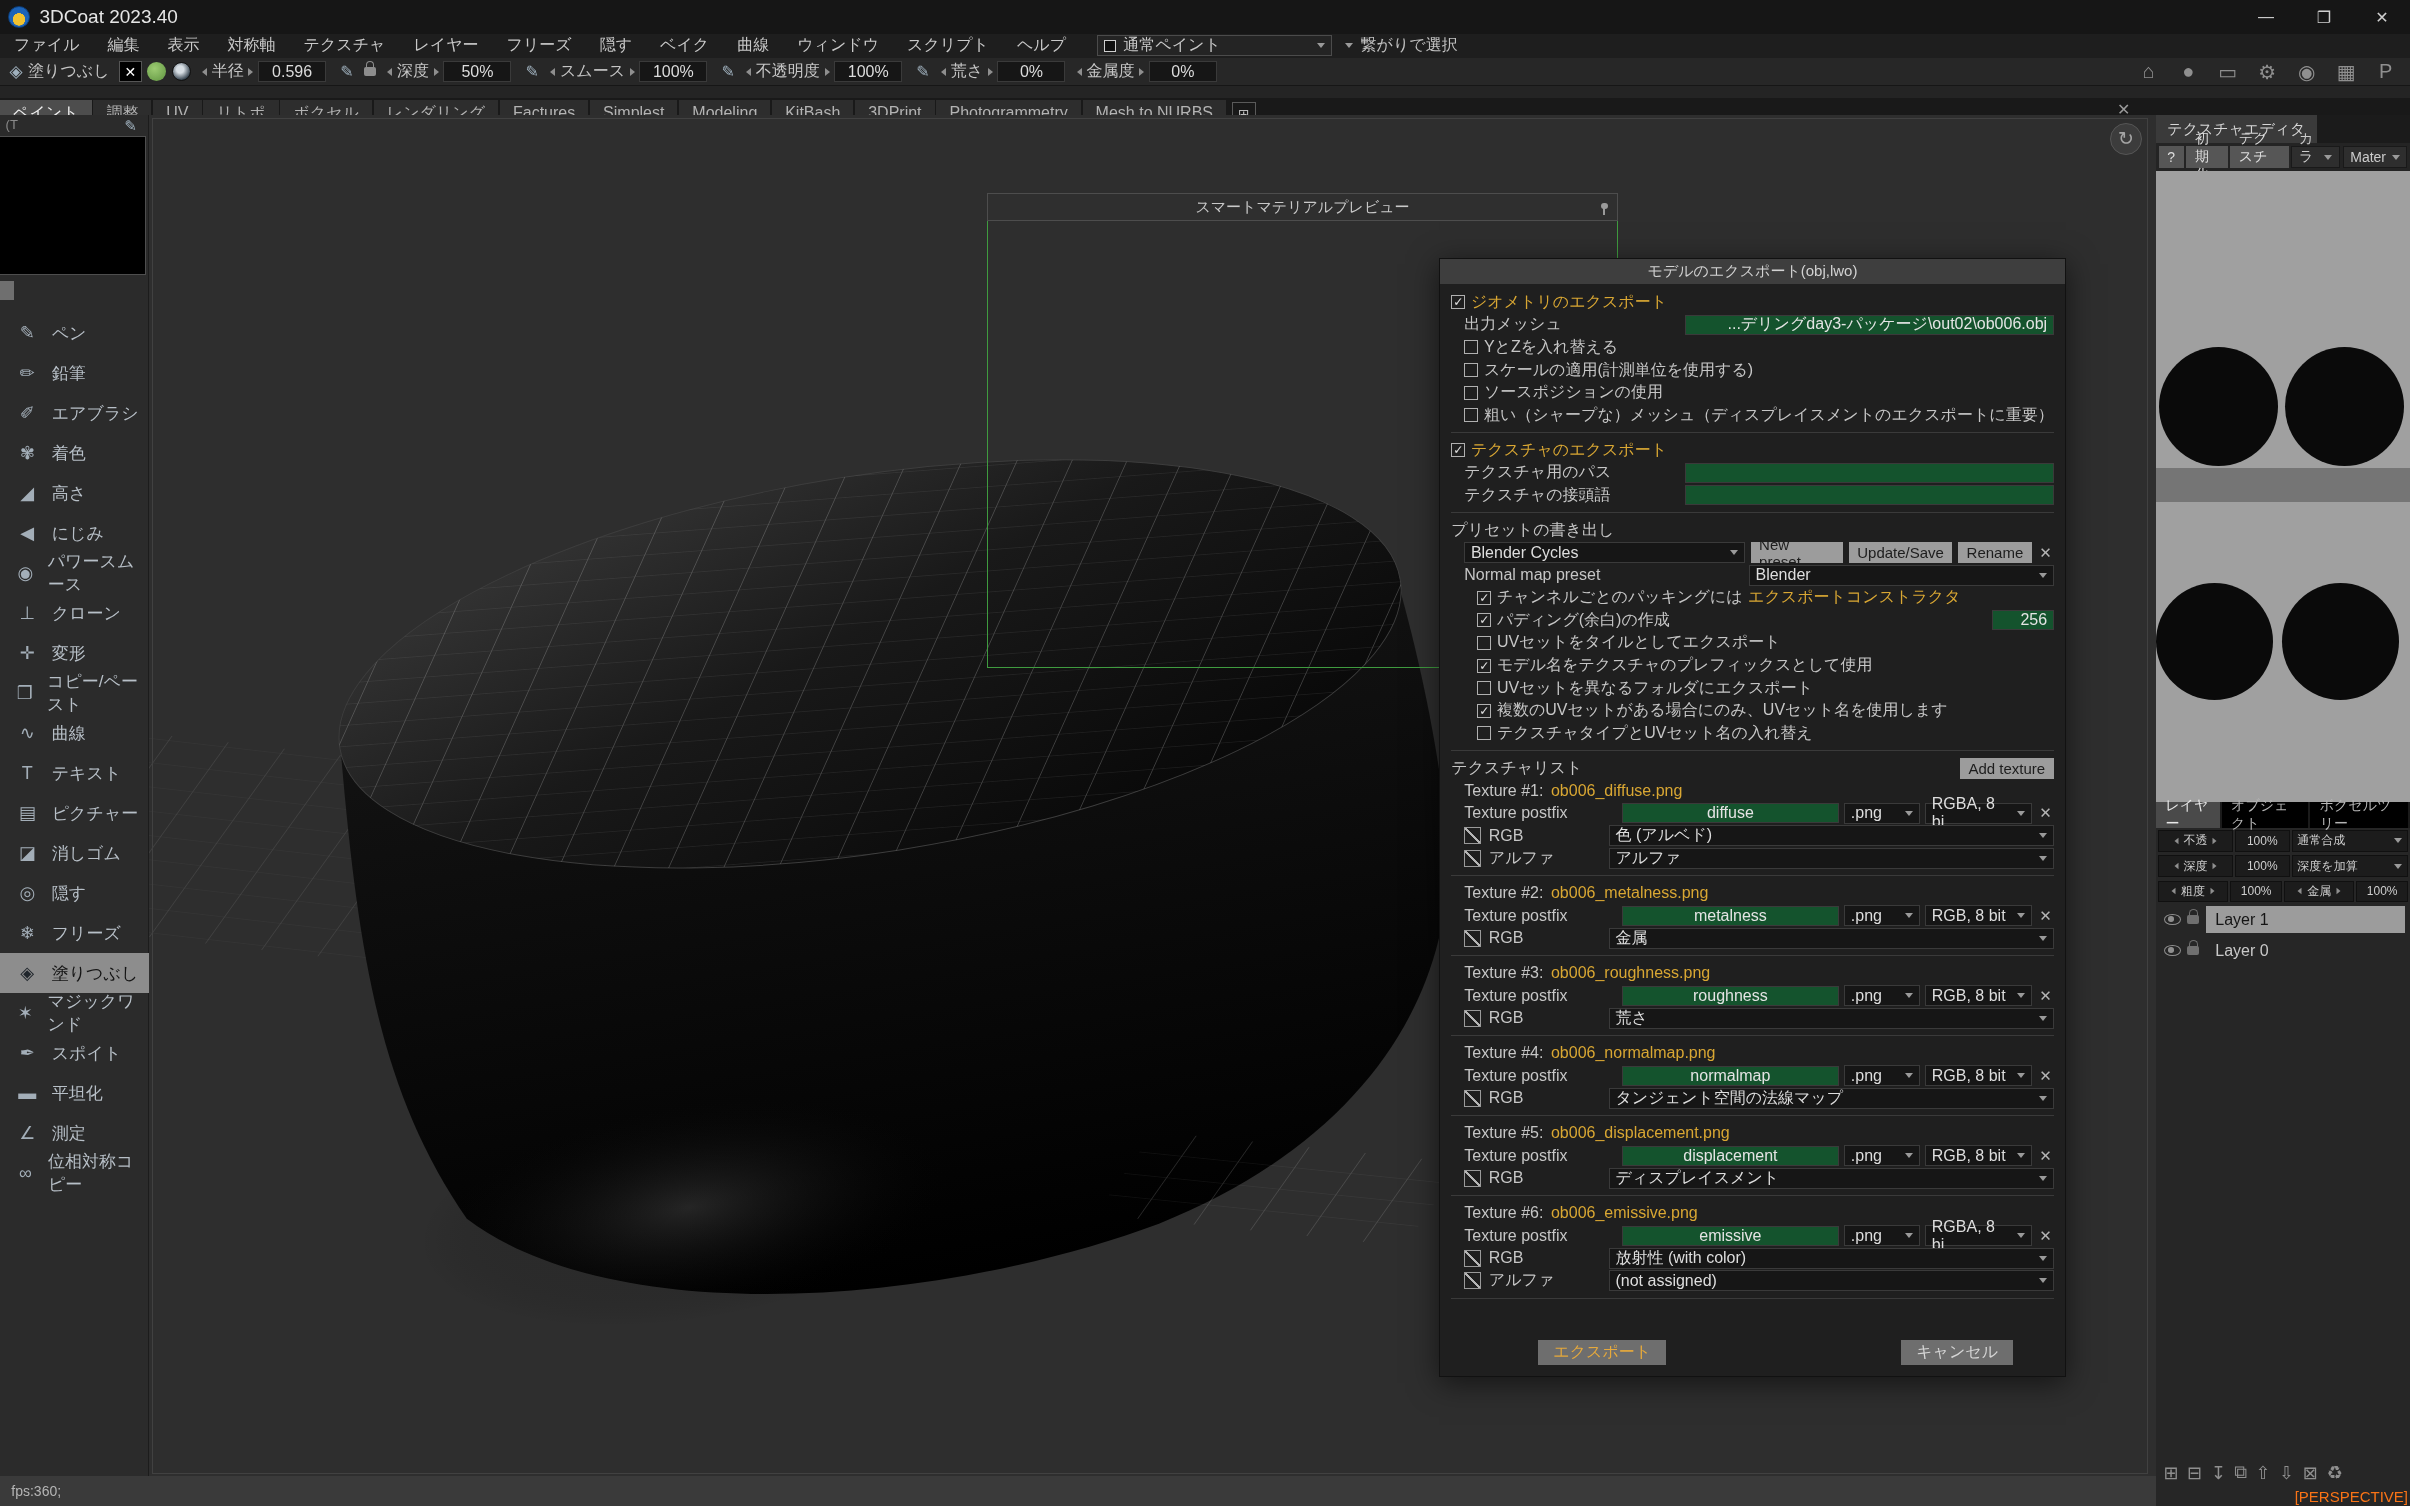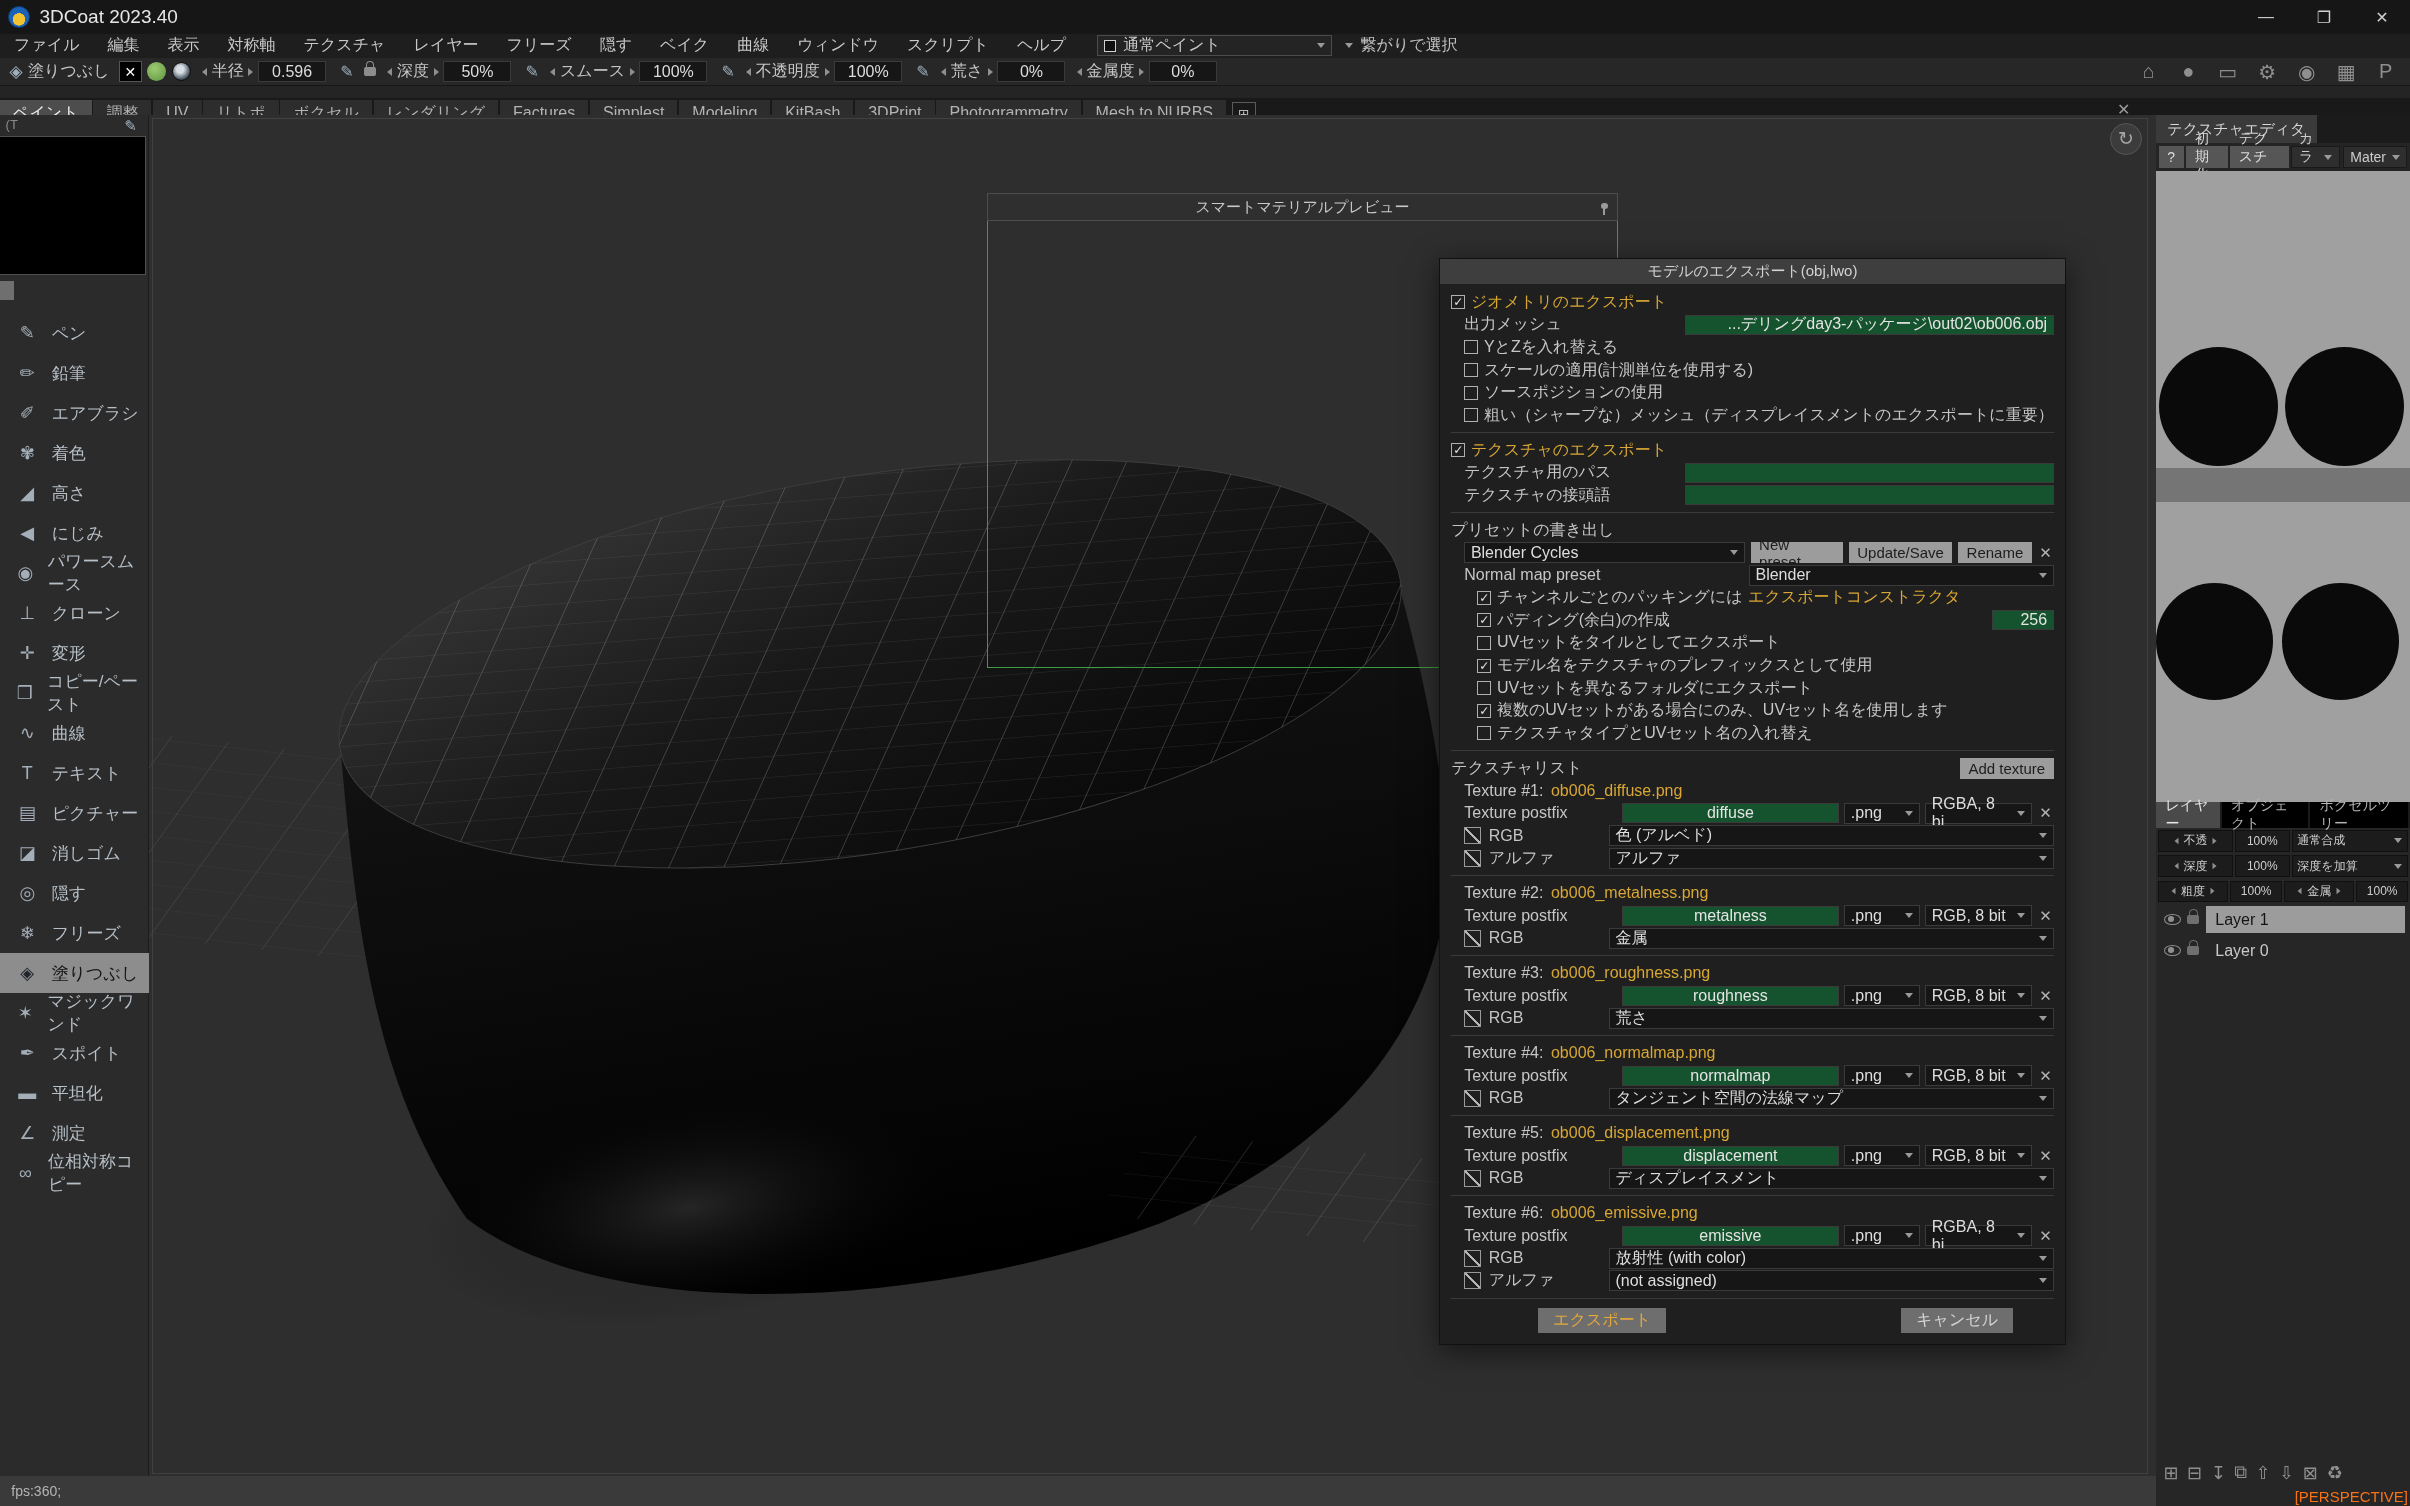--- a/index.html
+++ b/index.html
@@ -108,21 +108,21 @@
     padding:0 8.5px; font-size:15px; }
   .xicon { color:#b5b5b5; font-size:15px; padding:0 1.9px; }
   .curve { width:17px; height:17px; border:0.9px solid #9a9a9a; flex:none;
     background:linear-gradient(45deg, transparent 44%, #b5b5b5 44%, #b5b5b5 56%, transparent 56%); }
   .texhdr { display:flex; gap:7.5px; min-height:22.6px; align-items:center; }
   .postfix { width:235px; justify-content:center; }
   .extbox { width:81px; } .fmtbox { width:115px; }
   .chlabel { width:139px; display:flex; align-items:center; gap:7.5px; }
   .chdd { flex:1; }
   #dlgfooter { display:flex; margin-top:9.4px; padding:0 0 1.9px 0; }
-  .footbtn { background:#6e6e6e; height:24.5px; padding:0 15px; display:flex; align-items:center; font-size:16px; }
+  .footbtn { background:#6e6e6e; height:24.5px; padding:0 15px; display:flex; align-items:center; font-size:16px;margin-top:32px; }
   #exportbtn { margin-left:87px; color:#e6a93c; }
   #cancelbtn { margin-left:235px; color:#d6d6d6; }
 
   
   #rightpanel { position:absolute; left:2156px; top:115px; width:254px; height:1392px; background:#262626; }
   #teheader { height:28px; background:#1b1b1b; display:flex; }
   #tetab { background:#3a3a3a; color:#d6d6d6; font-size:15px; padding:0 11.3px; display:flex; align-items:center; }
   #tebtnrow { height:28px; background:#242424; display:flex; align-items:center; gap:2.8px; padding:0 2.8px; font-size:14px; }
   .tebtn { background:#565656; color:#ddd; height:22.6px; display:flex; align-items:center; padding:0 8.5px; }
   .tedd { background:#2e2e2e; border:0.9px solid #191919; color:#ccc; height:22.6px; display:flex;

